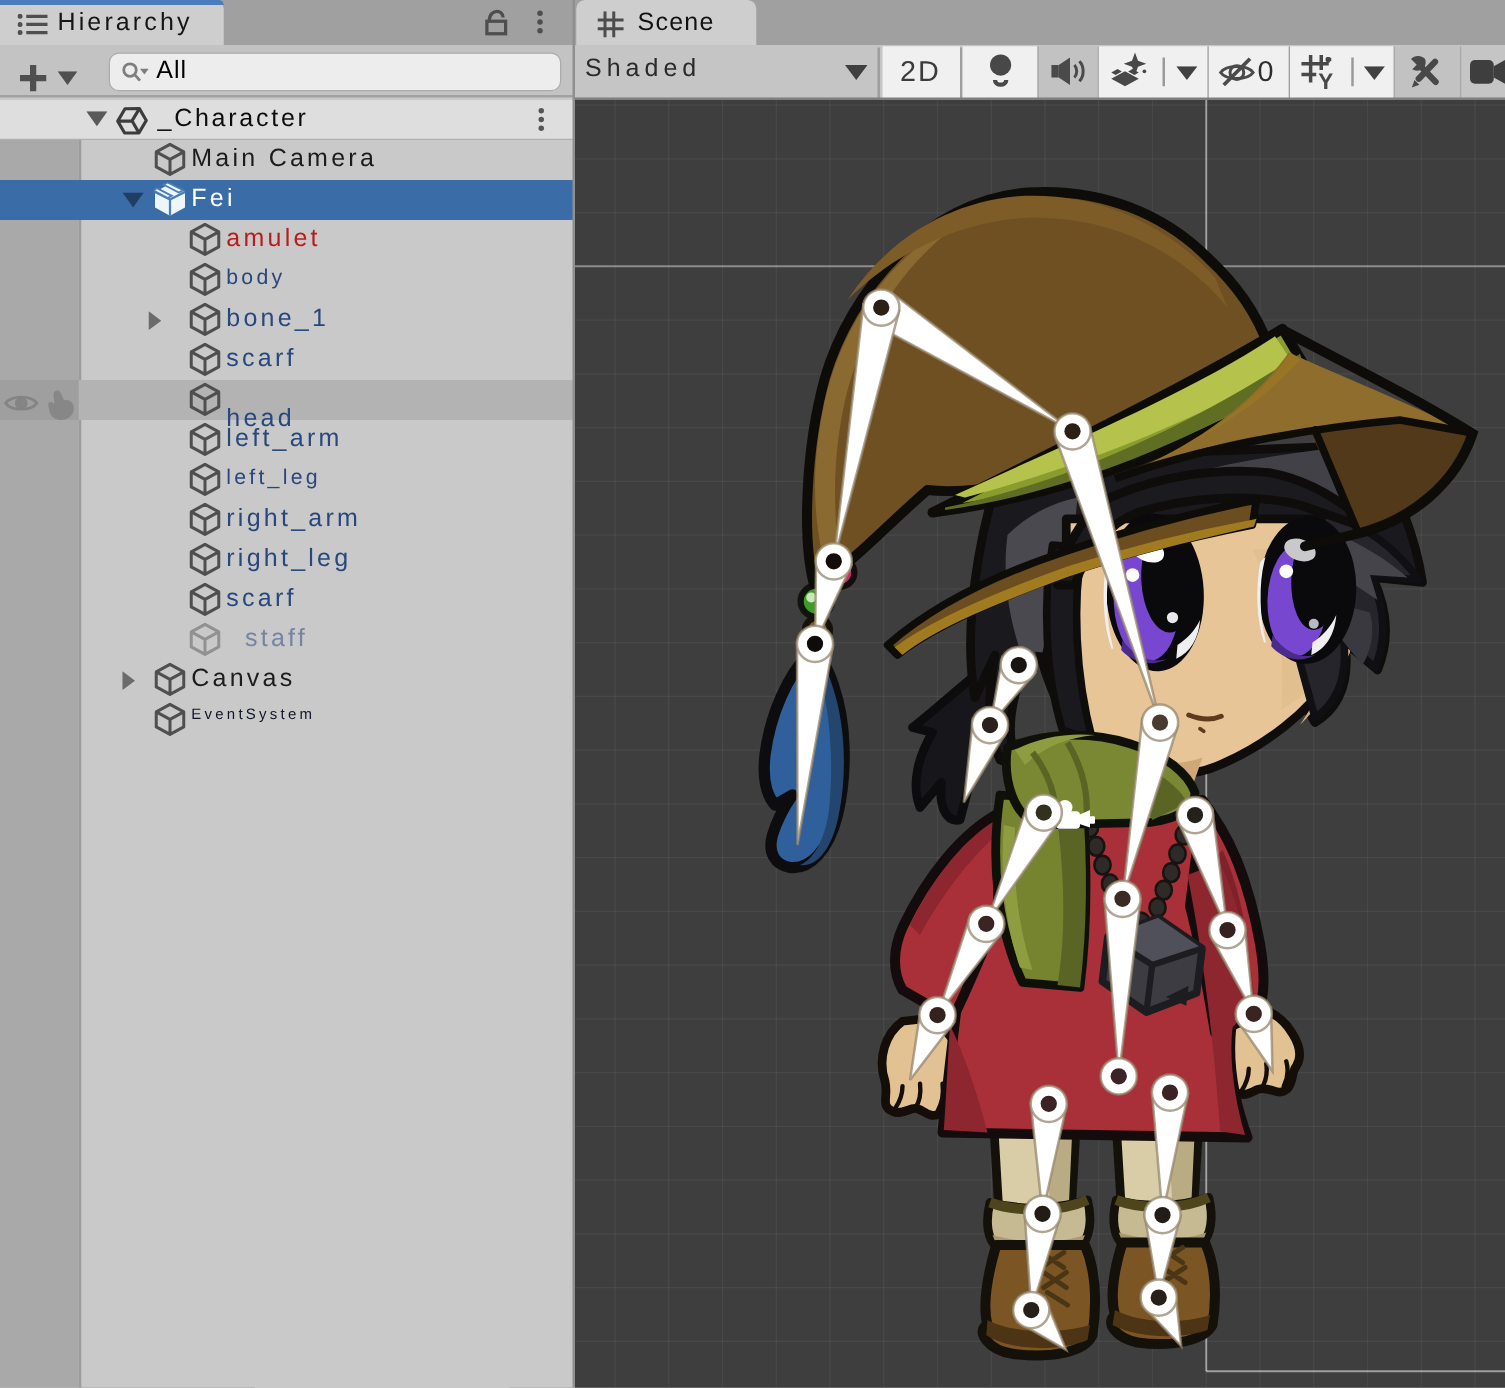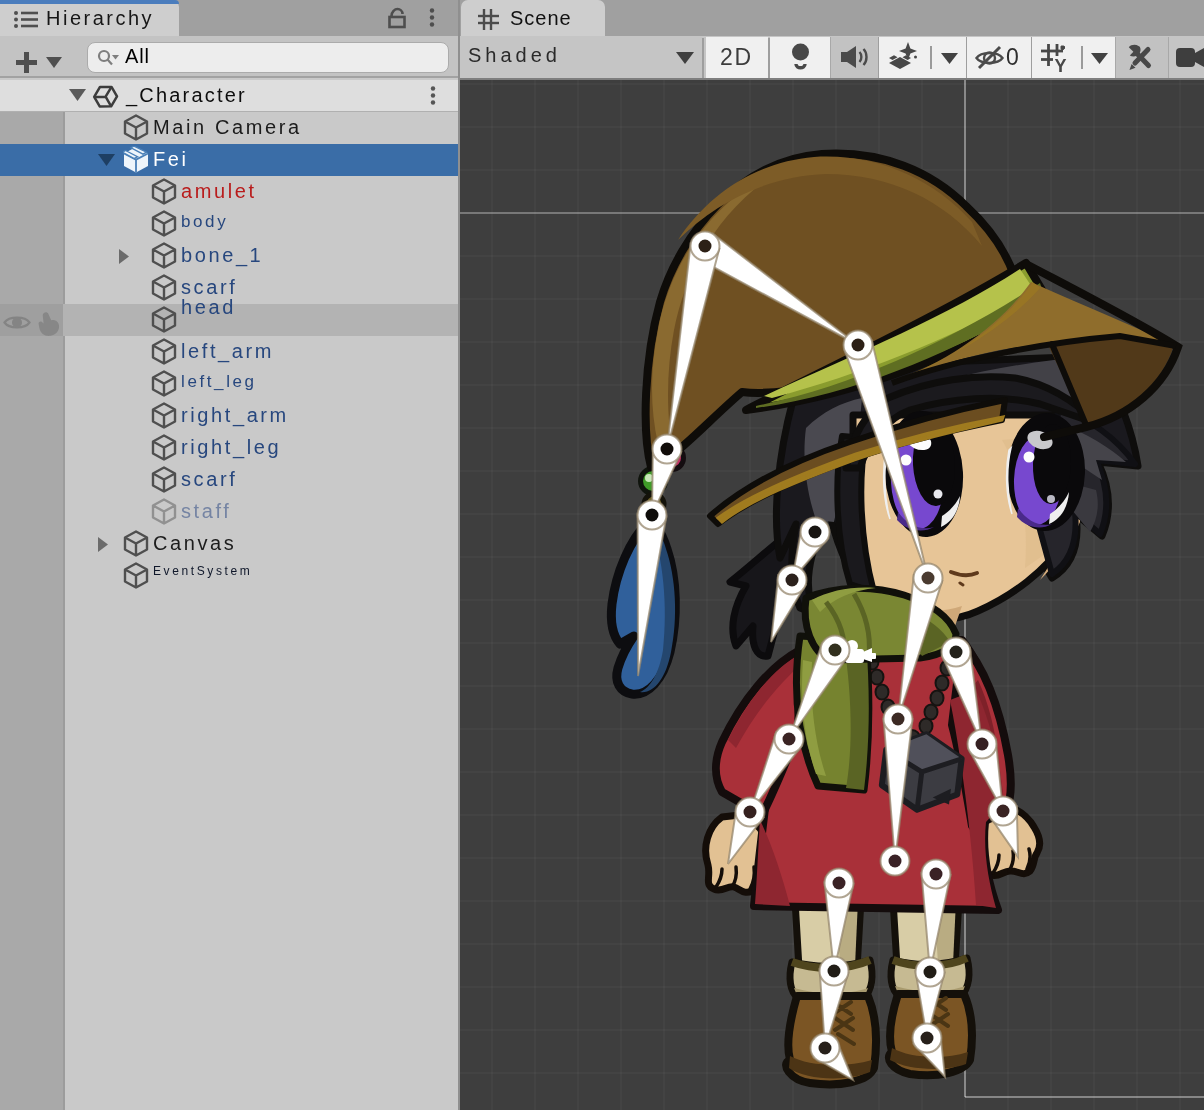--- a/index.html
+++ b/index.html
@@ -103,21 +103,21 @@
 <div style="position:absolute;left:181px;top:244px;font-size:20px;letter-spacing:2.6px;color:#27477e">bone_1</div>
 <svg style="position:absolute;left:151px;top:274px" width="26" height="27" viewBox="0 0 26 27" opacity="1.0">
 <path d="M13 1.5 L24 7.5 L24 19.5 L13 25.5 L2 19.5 L2 7.5 Z M13 13.5 L13 25.5 M13 13.5 L24 7.5 M13 13.5 L2 7.5" fill="none" stroke="#4f4f4f" stroke-width="2.4" stroke-linejoin="round"></path>
     </svg>
 <div style="position:absolute;left:181px;top:276px;font-size:20px;letter-spacing:2.6px;color:#27477e">scarf</div>
 <div style="position:absolute;left:0;top:304px;width:63px;height:32px;background:#9f9f9f"></div>
     <div style="position:absolute;left:63px;top:304px;width:397px;height:32px;background:#b3b3b3"></div>
 <svg style="position:absolute;left:151px;top:306px" width="26" height="27" viewBox="0 0 26 27" opacity="1.0">
 <path d="M13 1.5 L24 7.5 L24 19.5 L13 25.5 L2 19.5 L2 7.5 Z M13 13.5 L13 25.5 M13 13.5 L24 7.5 M13 13.5 L2 7.5" fill="none" stroke="#4f4f4f" stroke-width="2.4" stroke-linejoin="round"></path>
     </svg>
-<div style="position:absolute;left:181px;top:296px;font-size:20px;letter-spacing:2.6px;color:#27477e">head</div>
+<div style="position:absolute;left:181px;top:324px;font-size:20px;letter-spacing:2.6px;color:#27477e">head</div>
 <svg style="position:absolute;left:3px;top:313px" width="28" height="19" viewBox="0 0 28 19">
 <path d="M1.5 9.5 C6 3 22 3 26.5 9.5 C22 16 6 16 1.5 9.5 Z" fill="none" stroke="#848484" stroke-width="2.2"></path>
 <circle cx="14" cy="9.5" r="5" fill="#848484"></circle>
     </svg>
 <svg style="position:absolute;left:34px;top:311px" width="27" height="27" viewBox="0 0 27 27">
 <path d="M 10,2 C 11.5,0.8 13.5,1.2 14.3,2.8 L 17.2,9.2 C 21,8.2 24.5,10.5 25,14.5 C 25.6,19.5 22,24 16.5,24.8 C 11,25.6 6.5,22.5 5.5,17.5 L 4.6,13 C 4.2,11 6.5,9.8 8,11 L 9.6,12.6 L 8.8,5 C 8.6,3.8 9.2,2.6 10,2 Z" fill="#878787"></path>
     </svg>
 <svg style="position:absolute;left:151px;top:338px" width="26" height="27" viewBox="0 0 26 27" opacity="1.0">
 <path d="M13 1.5 L24 7.5 L24 19.5 L13 25.5 L2 19.5 L2 7.5 Z M13 13.5 L13 25.5 M13 13.5 L24 7.5 M13 13.5 L2 7.5" fill="none" stroke="#4f4f4f" stroke-width="2.4" stroke-linejoin="round"></path>
     </svg>
@@ -134,21 +134,21 @@
 <path d="M13 1.5 L24 7.5 L24 19.5 L13 25.5 L2 19.5 L2 7.5 Z M13 13.5 L13 25.5 M13 13.5 L24 7.5 M13 13.5 L2 7.5" fill="none" stroke="#4f4f4f" stroke-width="2.4" stroke-linejoin="round"></path>
     </svg>
 <div style="position:absolute;left:181px;top:436px;font-size:20px;letter-spacing:2.6px;color:#27477e">right_leg</div>
 <svg style="position:absolute;left:151px;top:466px" width="26" height="27" viewBox="0 0 26 27" opacity="1.0">
 <path d="M13 1.5 L24 7.5 L24 19.5 L13 25.5 L2 19.5 L2 7.5 Z M13 13.5 L13 25.5 M13 13.5 L24 7.5 M13 13.5 L2 7.5" fill="none" stroke="#4f4f4f" stroke-width="2.4" stroke-linejoin="round"></path>
     </svg>
 <div style="position:absolute;left:181px;top:468px;font-size:20px;letter-spacing:2.6px;color:#27477e">scarf</div>
 <svg style="position:absolute;left:151px;top:498px" width="26" height="27" viewBox="0 0 26 27" opacity="0.45">
 <path d="M13 1.5 L24 7.5 L24 19.5 L13 25.5 L2 19.5 L2 7.5 Z M13 13.5 L13 25.5 M13 13.5 L24 7.5 M13 13.5 L2 7.5" fill="none" stroke="#4f4f4f" stroke-width="2.4" stroke-linejoin="round"></path>
     </svg>
-<div style="position:absolute;left:181px;top:500px;font-size:20px;letter-spacing:2.6px;color:#7584a3">staff</div>
+<div style="position:absolute;left:196px;top:500px;font-size:20px;letter-spacing:2.6px;color:#7584a3">staff</div>
 <svg style="position:absolute;left:97px;top:537px" width="12" height="15">
       <polygon points="1,0 11,7.5 1,15" fill="#6b6b6b"></polygon>
     </svg>
 <svg style="position:absolute;left:123px;top:530px" width="26" height="27" viewBox="0 0 26 27" opacity="1.0">
 <path d="M13 1.5 L24 7.5 L24 19.5 L13 25.5 L2 19.5 L2 7.5 Z M13 13.5 L13 25.5 M13 13.5 L24 7.5 M13 13.5 L2 7.5" fill="none" stroke="#4f4f4f" stroke-width="2.4" stroke-linejoin="round"></path>
     </svg>
 <div style="position:absolute;left:153px;top:532px;font-size:20px;letter-spacing:2.6px;color:#1c1c1c">Canvas</div>
 <svg style="position:absolute;left:123px;top:562px" width="26" height="27" viewBox="0 0 26 27" opacity="1.0">
 <path d="M13 1.5 L24 7.5 L24 19.5 L13 25.5 L2 19.5 L2 7.5 Z M13 13.5 L13 25.5 M13 13.5 L24 7.5 M13 13.5 L2 7.5" fill="none" stroke="#4f4f4f" stroke-width="2.4" stroke-linejoin="round"></path>
     </svg>

